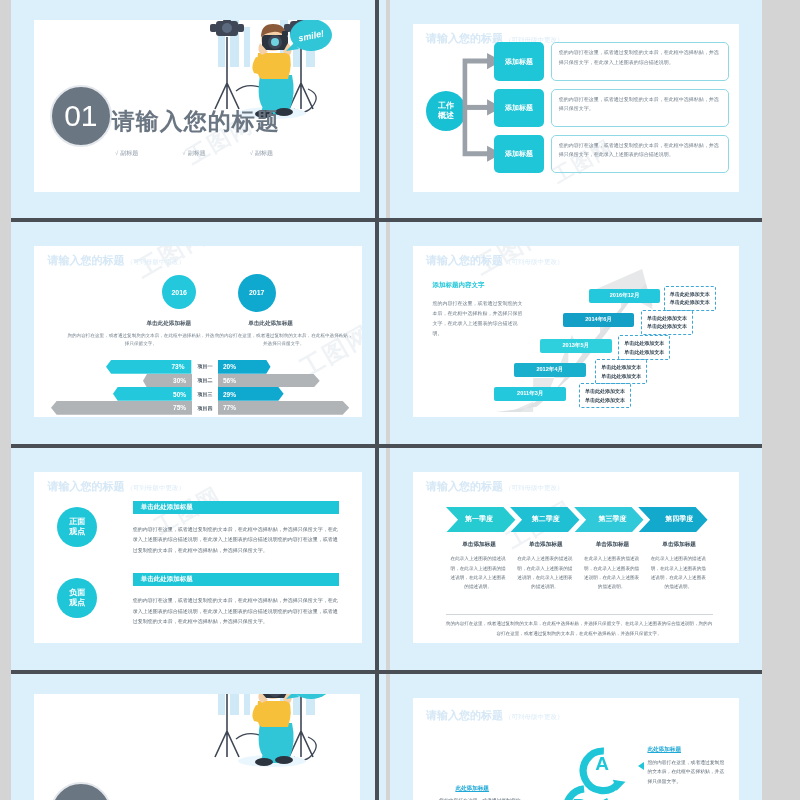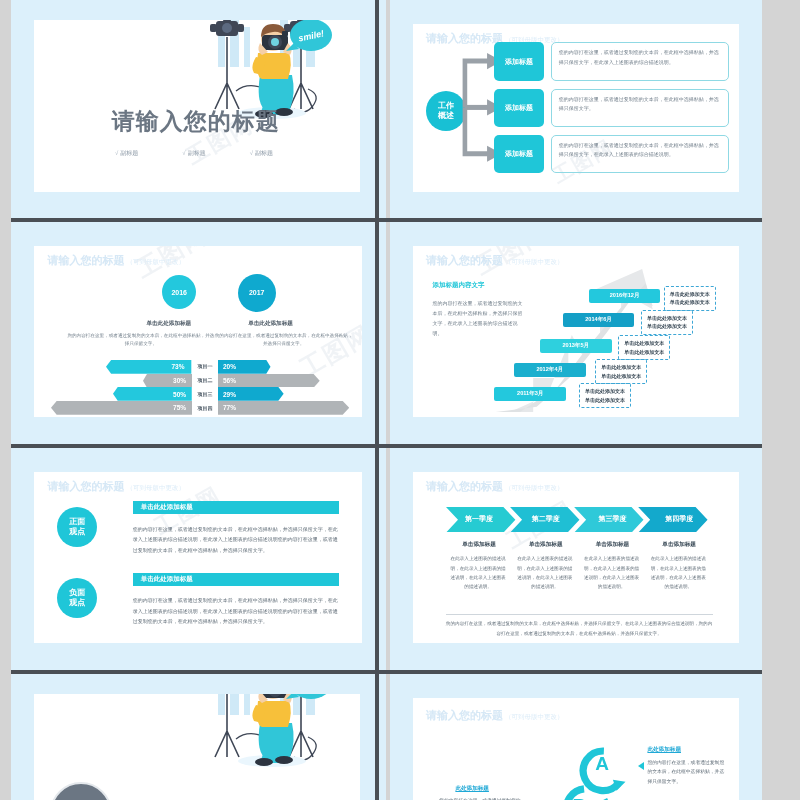--- a/index.html
+++ b/index.html
@@ -198,20 +198,21 @@
           <rect x="82" y="22" width="26" height="15" rx="3" fill="#2c3440"></rect>
           <circle cx="95" cy="29" r="7" fill="#3f4756"></circle>
           <circle cx="95" cy="29" r="4" fill="#6fd2e0"></circle>
           <rect x="102" y="18" width="6" height="5" rx="1" fill="#2c3440"></rect>
           <path d="M80 30 q-4 8 2 12 l6 -3 z" fill="#f5cfa6"></path>
           <path d="M108 30 q6 6 2 12 l-7 -3 z" fill="#f5cfa6"></path>
           <ellipse cx="131" cy="22" rx="21" ry="16" fill="#30c6d8"></ellipse>
           <path d="M114 30 l-8 8 l13 -2 z" fill="#30c6d8"></path>
           <text x="131" y="26" font-size="9" fill="#ffffff" text-anchor="middle" font-style="italic" font-weight="bold" transform="rotate(-12 131 22)">smile!</text>
         </svg>
+        <div class="cover-num">01</div>
         <div class="cover-title">请输入您的标题</div>
         <div class="cover-subs">
           <div class="cs"><span class="tick">√</span><span>副标题</span></div>
           <div class="cs"><span class="tick">√</span><span>副标题</span></div>
           <div class="cs"><span class="tick">√</span><span>副标题</span></div>
         </div>
       </div>
     </div>
 
     <div class="slide" style="left:379px;top:0;width:372px;height:218px;">

